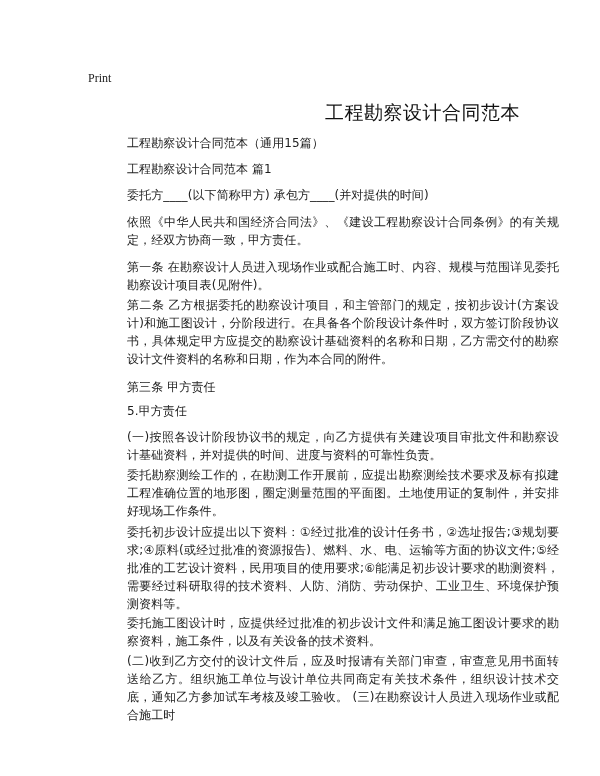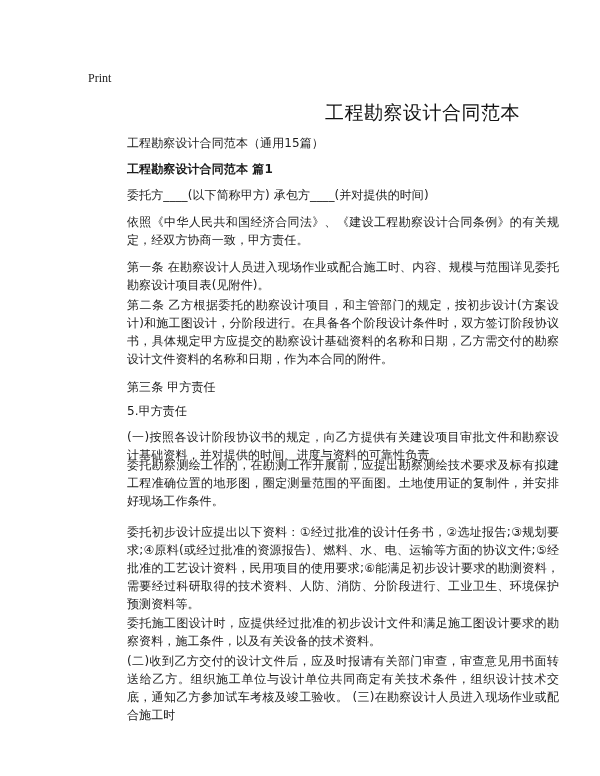--- a/index.html
+++ b/index.html
@@ -2,34 +2,34 @@
 <html><head>
 <meta charset="utf-8">
 <style>
   html, body { margin: 0; padding: 0; background: #ffffff; }
   body { width: 600px; height: 776px; overflow: hidden; position: relative;
          font-family: "DejaVu Sans", "Liberation Sans", sans-serif; color: #1a1a1a; }
   .page { position: absolute; left: 88px; top: 0; width: 432px; }
   .print { position: absolute; top: 71px; left: 0; font-family: "Liberation Serif", serif; font-size: 12px; color: #222; }
   .title { position: absolute; top: 100px; left: 0; width: 432px; text-align: right; font-size: 19px; color: #111; letter-spacing: 0.5px; }
   .p { position: absolute; left: 0; width: 432px; font-size: 12px; line-height: 18px; color: #1c1c1c; letter-spacing: 0.1px; text-align: justify; margin-left: 39px; }
-  .bold { font-weight: bold; }
+  .bold { font-weight: normal; }
 </style>
 </head>
 <body>
 
 <div class="page">
   <div class="print">Print</div>
   <div class="title">工程勘察设计合同范本</div>
   <div class="p" style="top:134px">工程勘察设计合同范本（通用15篇）</div>
   <div class="p bold" style="top:160px">工程勘察设计合同范本 篇1</div>
   <div class="p" style="top:186px">委托方____(以下简称甲方) 承包方____(并对提供的时间)</div>
   <div class="p" style="top:213px">依照《中华人民共和国经济合同法》、《建设工程勘察设计合同条例》的有关规定，经双方协商一致，甲方责任。</div>
   <div class="p" style="top:258px">第一条 在勘察设计人员进入现场作业或配合施工时、内容、规模与范围详见委托勘察设计项目表(见附件)。</div>
   <div class="p" style="top:296px">第二条 乙方根据委托的勘察设计项目，和主管部门的规定，按初步设计(方案设计)和施工图设计，分阶段进行。在具备各个阶段设计条件时，双方签订阶段协议书，具体规定甲方应提交的勘察设计基础资料的名称和日期，乙方需交付的勘察设计文件资料的名称和日期，作为本合同的附件。</div>
   <div class="p" style="top:378px">第三条 甲方责任</div>
   <div class="p" style="top:402px">5.甲方责任</div>
   <div class="p" style="top:428px">(一)按照各设计阶段协议书的规定，向乙方提供有关建设项目审批文件和勘察设计基础资料，并对提供的时间、进度与资料的可靠性负责。</div>
-  <div class="p" style="top:456px">委托勘察测绘工作的，在勘测工作开展前，应提出勘察测绘技术要求及标有拟建工程准确位置的地形图，圈定测量范围的平面图。土地使用证的复制件，并安排好现场工作条件。</div>
-  <div class="p" style="top:523px">委托初步设计应提出以下资料：①经过批准的设计任务书，②选址报告;③规划要求;④原料(或经过批准的资源报告)、燃料、水、电、运输等方面的协议文件;⑤经批准的工艺设计资料，民用项目的使用要求;⑥能满足初步设计要求的勘测资料，需要经过科研取得的技术资料、人防、消防、分阶段进行、工业卫生、环境保护预测资料等。</div>
+  <div class="p" style="top:466px">委托勘察测绘工作的，在勘测工作开展前，应提出勘察测绘技术要求及标有拟建工程准确位置的地形图，圈定测量范围的平面图。土地使用证的复制件，并安排好现场工作条件。</div>
+  <div class="p" style="top:523px">委托初步设计应提出以下资料：①经过批准的设计任务书，②选址报告;③规划要求;④原料(或经过批准的资源报告)、燃料、水、电、运输等方面的协议文件;⑤经批准的工艺设计资料，民用项目的使用要求;⑥能满足初步设计要求的勘测资料，需要经过科研取得的技术资料、人防、消防、劳动保护、工业卫生、环境保护预测资料等。</div>
   <div class="p" style="top:614px">委托施工图设计时，应提供经过批准的初步设计文件和满足施工图设计要求的勘察资料，施工条件，以及有关设备的技术资料。</div>
   <div class="p" style="top:652px">(二)收到乙方交付的设计文件后，应及时报请有关部门审查，审查意见用书面转送给乙方。组织施工单位与设计单位共同商定有关技术条件，组织设计技术交底，通知乙方参加试车考核及竣工验收。 (三)在勘察设计人员进入现场作业或配合施工时</div>
 </div>
 
 </body></html>

